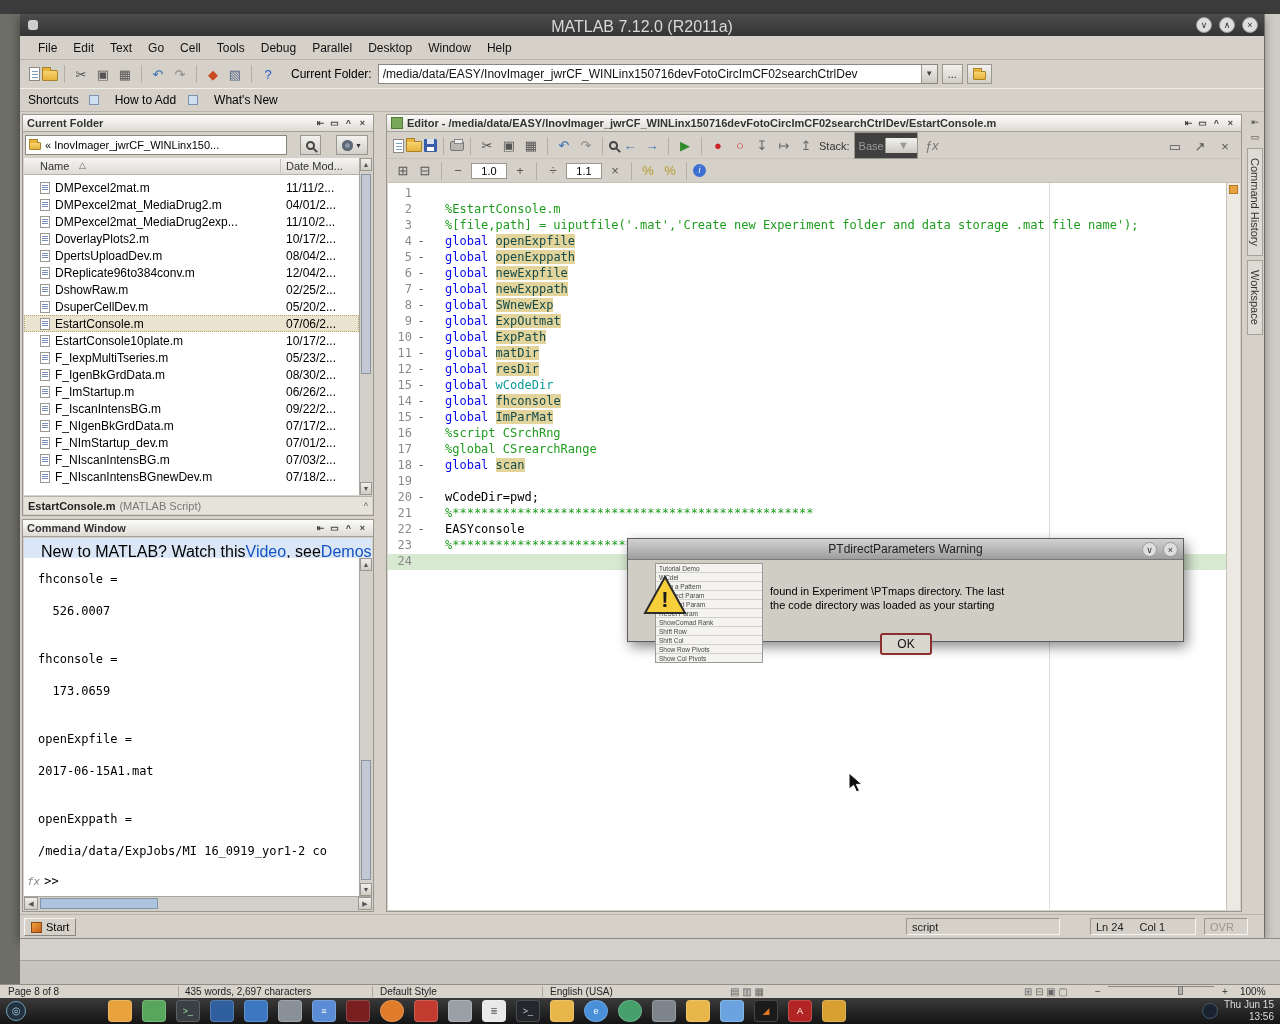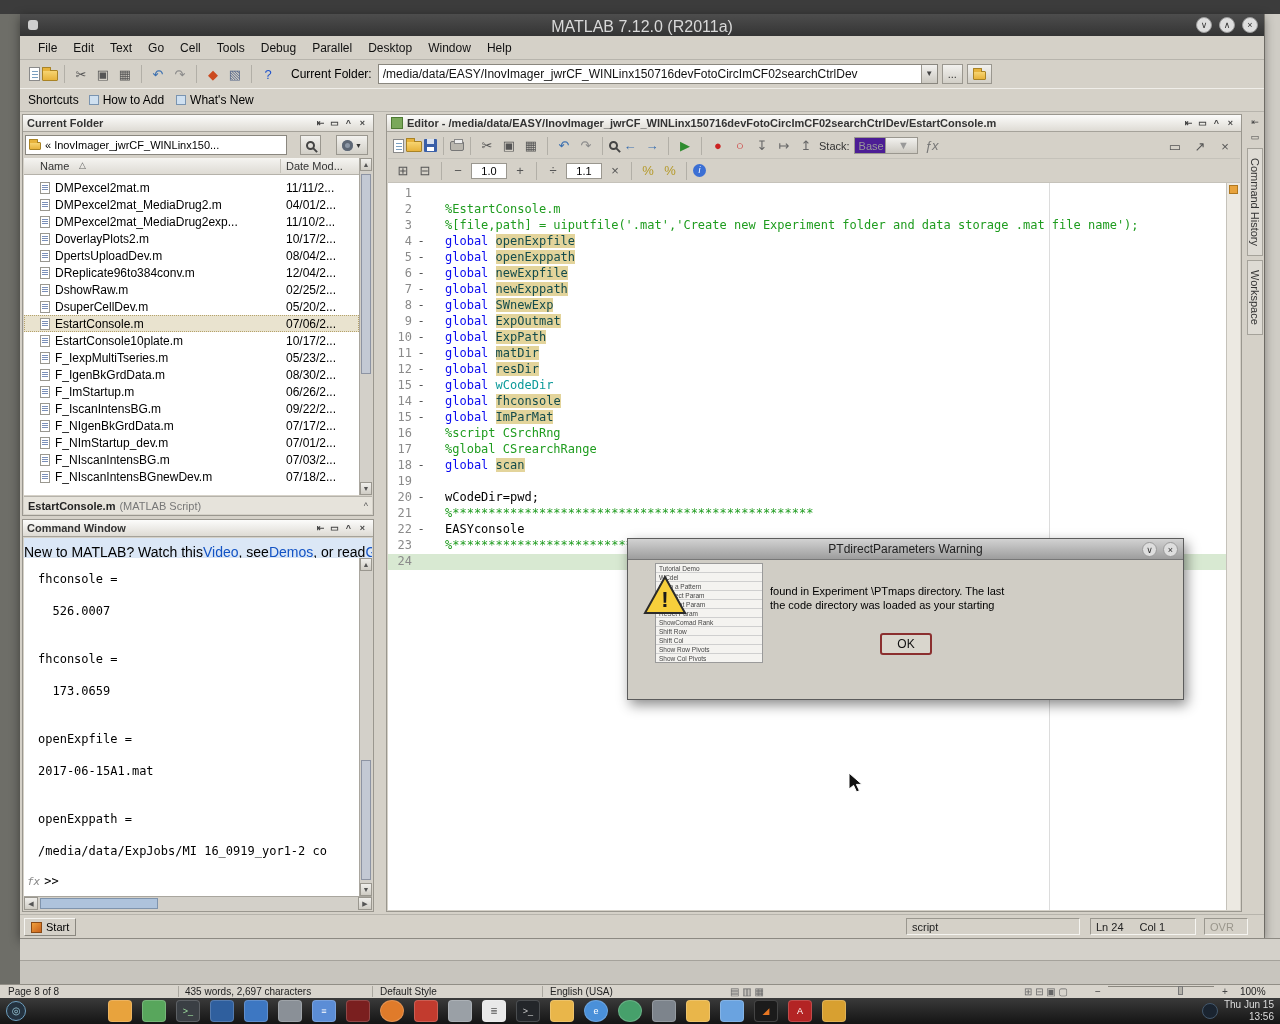--- a/index.html
+++ b/index.html
@@ -25,21 +25,21 @@
   .ml-toolbar{position:absolute;left:0;top:46px;right:0;height:28px;display:flex;align-items:center;padding-left:8px}
   .tbi{width:20px;height:20px;margin:0 1px;display:inline-flex;align-items:center;justify-content:center;font-size:13px;color:#555;flex:none}
   .tbsep{width:1px;height:18px;background:#b2afa7;margin:0 5px;flex:none}
   .cf-label{font-size:12px;margin:0 6px 0 12px;white-space:nowrap}
   .cf-combo{display:flex;align-items:center;border:1px solid #8a877f;background:#fff;height:20px;width:560px;flex:none}
   .cf-combo input{border:none;outline:none;flex:1;font-size:12px;padding:0 4px;font-family:"Liberation Sans",sans-serif;color:#111}
   .combo-arrow{width:16px;height:18px;background:linear-gradient(#f2f1ee,#ccc9c1);border-left:1px solid #9a978f;font-size:8px;text-align:center;line-height:18px;color:#444;flex:none}
   .sq-btn{height:20px;border:1px solid #9a978f;background:linear-gradient(#f2f1ee,#d2cfc7);font-size:11px;color:#333;margin-left:4px;display:inline-flex;align-items:center;justify-content:center;padding:0 5px;flex:none}
 
   .ml-shortcuts{position:absolute;left:0;top:74px;right:0;height:24px;border-top:1px solid #f0eee9;border-bottom:1px solid #b7b4ac;display:flex;align-items:center;font-size:12px;padding-left:8px;gap:10px}
-  .sc-item{display:inline-flex;align-items:center;gap:4px}
+  .sc-item{display:inline-flex;align-items:center;gap:16px}
   .sc-ico{width:10px;height:10px;background:#cfe0f0;border:1px solid #7a94b0;display:inline-block}
 
   .ml-body{position:absolute;left:0;top:98px;right:0;bottom:24px}
   .panel{position:absolute;background:#d5d1c8;border:1px solid #9a978f}
   .p-header{position:absolute;left:0;top:0;right:0;height:17px;background:linear-gradient(#fcfcfb,#dedbd4);border-bottom:1px solid #a5a29a;display:flex;align-items:center;font-size:11px;font-weight:bold;color:#333;padding:0 4px;gap:4px}
   .p-hbtns{margin-left:auto;display:flex;gap:1px}
   .hbtn{width:13px;height:13px;font-size:9px;line-height:13px;text-align:center;color:#444}
 
   
   .cf-panel{left:2px;top:2px;width:352px;height:402px}
@@ -64,34 +64,34 @@
   
   .vscroll{position:absolute;width:13px;background:#d3d0c9;border-left:1px solid #a9a69e}
   .sb-arrow{position:absolute;left:0;width:12px;height:13px;background:linear-gradient(#f0efec,#cfccc4);border:1px solid #9a978f;font-size:7px;text-align:center;line-height:12px;color:#555}
   .sb-thumb{position:absolute;left:1px;width:10px;background:#c3c9d4;border:1px solid #8d94a3}
   .hscroll{position:absolute;left:1px;right:1px;bottom:1px;height:14px;background:#d3d0c9;border-top:1px solid #a9a69e}
   .hs-arrow{position:absolute;top:0;width:14px;height:13px;background:linear-gradient(#f0efec,#cfccc4);border:1px solid #9a978f;font-size:7px;text-align:center;line-height:12px;color:#555}
   .hs-thumb{position:absolute;left:16px;top:1px;width:118px;height:11px;background:#aec3dc;border:1px solid #7f94ad}
 
   
   .cw-panel{left:2px;top:407px;width:352px;bottom:2px}
-  .cw-banner{position:absolute;left:1px;top:18px;right:1px;height:28px;background:#dbe7f6;border-bottom:1px solid #aabdd6;font-size:14px;display:flex;align-items:center;padding-left:0;white-space:nowrap;overflow:hidden}
+  .cw-banner{position:absolute;left:1px;top:18px;right:1px;height:28px;background:#dbe7f6;border-bottom:1px solid #aabdd6;font-size:16px;display:flex;align-items:center;padding-left:17px;white-space:nowrap;overflow:hidden}
   .cw-banner a{color:#1353c4;text-decoration:underline}
   .cw-out{position:absolute;left:1px;top:38px;right:14px;bottom:15px;background:#fff;overflow:hidden;padding:14px 0 0 14px;font:12px "DejaVu Sans Mono",monospace;color:#000}
   .cw-line{height:16px;white-space:pre}
   .cw-prompt{display:flex;align-items:center;margin-top:14px;margin-left:-11px;gap:4px}
   .fx{font-style:italic;color:#8a8a8a;font-size:11px}
 
   
   .ed-panel{left:366px;top:2px;right:22px;bottom:2px}
   .i-ed{width:12px;height:12px;background:#7aa85a;border:1px solid #4e7a33;flex:none}
   .ed-toolbar{position:absolute;left:1px;right:1px;top:18px;height:26px;border-bottom:1px solid #c5c2ba;display:flex;align-items:center;padding-left:4px}
   .ed-celltb{position:absolute;left:1px;right:1px;top:44px;height:24px;border-bottom:1px solid #c5c2ba;display:flex;align-items:center;padding-left:4px}
   .stack-wrap{display:flex;align-items:center;margin-left:2px;gap:4px;font-size:11px;color:#333}
-  .stack-combo{display:flex;align-items:center;border:1px solid #9a978f;background:#4c1d95;height:17px;width:64px}
+  .stack-combo{display:flex;align-items:center;border:1px solid #9a978f;background:#404040;height:27px;width:64px}
   .stack-combo span{flex:1;font-size:11px;color:#999;padding-left:4px}
   .ed-right{position:absolute;right:4px;top:3px;display:flex;gap:3px}
   .cellbox{width:36px;height:16px;background:#fff;border:1px solid #9a978f;font-size:11px;text-align:center;line-height:15px;margin:0 2px}
   .code-wrap{position:absolute;left:1px;right:15px;top:68px;bottom:1px;background:#fff;overflow:hidden;padding-top:3px}
   .ruler{position:absolute;left:661px;top:0;bottom:0;width:1px;background:#dcdcdc}
   .code-line{position:relative;height:16px;display:flex;font:12px "DejaVu Sans Mono",monospace;white-space:pre}
   .code-line.cur{background:#d8e9d2}
   .gut{width:24px;text-align:right;color:#8a8a8a;flex:none}
   .dash{width:18px;text-align:center;color:#555;flex:none}
   .ctext{margin-left:15px}
@@ -123,21 +123,21 @@
   .i-floppy::before{content:"";position:absolute;left:3px;top:0;width:7px;height:5px;background:#d8e0ee}
   .i-floppy::after{content:"";position:absolute;left:3px;bottom:1px;width:7px;height:4px;background:#fff}
   .i-print{width:14px;height:10px;background:#b9b6ae;border:1px solid #777;border-radius:2px;position:relative;align-self:center}
   .i-print::before{content:"";position:absolute;left:3px;top:-3px;width:7px;height:3px;background:#eee;border:1px solid #888}
   .i-mag{width:9px;height:9px;border:2px solid #444;border-radius:50%;position:relative}
   .i-mag::after{content:"";position:absolute;width:6px;height:2px;background:#444;transform:rotate(45deg);right:-5px;bottom:-3px}
   .i-gear{width:11px;height:11px;border-radius:50%;background:#8c97a6;box-shadow:inset 0 0 0 3px #5d6775}
   .i-info{width:13px;height:13px;border-radius:50%;background:#3b6fd4;color:#fff !important;font-size:9px;line-height:13px;text-align:center;font-style:italic}
 
   
-  .dialog{position:absolute;left:627px;top:538px;width:557px;height:162px;background:#fca5a5;border:1px solid #5c5c5c;box-shadow:3px 5px 12px rgba(0,0,0,.45);z-index:60}
+  .dialog{position:absolute;left:627px;top:538px;width:557px;height:104px;background:#fca5a5;border:1px solid #5c5c5c;box-shadow:3px 5px 12px rgba(0,0,0,.45);z-index:60}
   .dlg-title{position:absolute;left:0;top:0;right:0;height:21px;background:linear-gradient(#d2d2d2,#9d9d9d);border-bottom:1px solid #777;overflow:hidden}
   .dlg-title-text{position:absolute;left:0;right:0;top:3px;text-align:center;font-size:12px;color:#222}
   .dlg-circles{position:absolute;right:5px;top:3px;display:flex;gap:6px}
   .dlg-body{position:absolute;left:0;top:21px;right:0;bottom:0;background:#d0cdc5}
   .dlg-list{position:absolute;left:27px;top:3px;width:108px;height:100px;background:#f4f3f0;border:1px solid #9a9a9a;overflow:hidden}
   .dlg-li{height:9px;font-size:6.5px;color:#444;padding-left:3px;border-bottom:1px solid #cfcfcf;white-space:nowrap;overflow:hidden;line-height:9px}
   .warn-svg{position:absolute;left:14px;top:14px;z-index:2}
   .dlg-text{position:absolute;left:142px;top:24px;font-size:11px;color:#000;line-height:14px;white-space:nowrap}
   .ok-btn{position:absolute;left:252px;top:73px;width:52px;height:22px;background:#d9d6cd;border:2px solid #8b2f2f;border-radius:3px;font-size:12px;color:#111;text-align:center;line-height:18px}
 
@@ -546,21 +546,21 @@
             <span class="vtab">Workspace</span>
           </div>
       </div>
     </div>
 
     <div class="ml-statusrow">
       <span class="start-btn">
         <span class="start-ico"></span>
         <span>Start</span>
       </span>
-      <span class="sunken" style="left:886px;width:174px">
+      <span class="sunken" style="left:886px;width:154px">
         <span>script</span>
       </span>
       <span class="sunken" style="left:1070px;width:106px">
         <span>Ln 24</span>
         <span>Col 1</span>
       </span>
       <span class="sunken" style="left:1184px;width:44px;color:#9a968c">
         <span>OVR</span>
       </span>
     </div>

